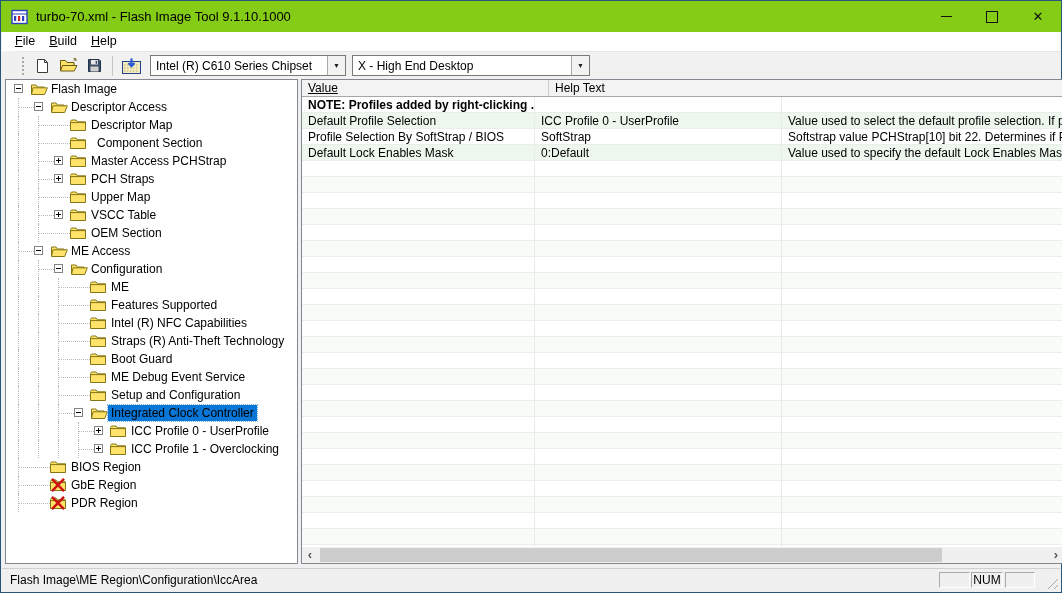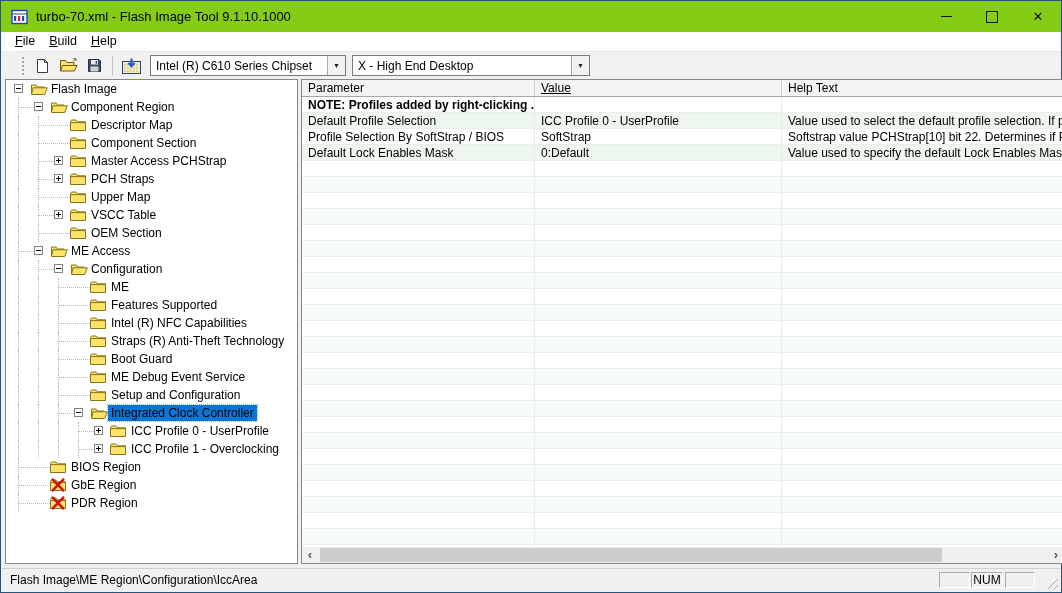--- a/index.html
+++ b/index.html
@@ -193,41 +193,41 @@
             <div class="guide" style="left:12px"></div>
             <div class="stub" style="left:13px;width:15px"></div>
             <svg class="expander" style="left:28px" width="9" height="9">
               <rect x="0.5" y="0.5" width="8" height="8" fill="#fff" stroke="#848484"></rect>
               <line x1="2" y1="4.5" x2="7" y2="4.5" stroke="#000"></line>
             </svg>
             <svg class="tfolder" style="left:44px" width="18" height="14" viewBox="0 0 18 14">
               <path d="M1.5,12 v-9 h4.5 l1.5,2 h6.5 v2.5" fill="#ffe269" stroke="#847616"></path>
               <path d="M3,5.8 h14.3 l-2.6,6.7 h-13.2 z" fill="#ffe269" stroke="#847616"></path>
             </svg>
-            <span class="tlabel" style="left:62px">Component Region</span>
+            <span class="tlabel" style="left:62px">Descriptor Access</span>
           </div>
           <div class="trow">
             <div class="guide" style="left:12px"></div>
             <div class="guide" style="left:32px"></div>
             <div class="stub" style="left:33px;width:31px"></div>
             <svg class="tfolder" style="left:64px" width="16" height="14" viewBox="0 0 16 14">
               <path d="M0.5,12.5 v-9 l1,-1.5 h4.5 l1.5,1.8 h8 v8.7 z" fill="#ffe269" stroke="#847616"></path>
               <line x1="0.5" y1="4.6" x2="15.5" y2="4.6" stroke="#847616"></line>
             </svg>
             <span class="tlabel" style="left:82px">Descriptor Map</span>
           </div>
           <div class="trow">
             <div class="guide" style="left:12px"></div>
             <div class="guide" style="left:32px"></div>
             <div class="stub" style="left:33px;width:31px"></div>
             <svg class="tfolder" style="left:64px" width="16" height="14" viewBox="0 0 16 14">
               <path d="M0.5,12.5 v-9 l1,-1.5 h4.5 l1.5,1.8 h8 v8.7 z" fill="#ffe269" stroke="#847616"></path>
               <line x1="0.5" y1="4.6" x2="15.5" y2="4.6" stroke="#847616"></line>
             </svg>
-            <span class="tlabel" style="left:82px">Component Section</span>
+            <span class="tlabel" style="left:88px">Component Section</span>
           </div>
           <div class="trow">
             <div class="guide" style="left:12px"></div>
             <div class="guide" style="left:32px"></div>
             <div class="stub" style="left:33px;width:15px"></div>
             <svg class="expander" style="left:48px" width="9" height="9">
               <rect x="0.5" y="0.5" width="8" height="8" fill="#fff" stroke="#848484"></rect>
               <line x1="2" y1="4.5" x2="7" y2="4.5" stroke="#000"></line>
               <line x1="4.5" y1="2" x2="4.5" y2="7" stroke="#000"></line>
             </svg>
@@ -467,21 +467,20 @@
               <line x1="0.5" y1="4.6" x2="15.5" y2="4.6" stroke="#847616"></line>
               <path d="M2,0.8 L14,13.2 M14,0.8 L2,13.2" stroke="#cc1111" stroke-width="2.4"></path>
             </svg>
             <span class="tlabel" style="left:62px">PDR Region</span>
           </div>
         </div>
     </div>
 
     <div class="gridpanel">
       <div class="ghead">
-        <div class="hcell" style="width:233px;flex:0 0 233px;">Parameter</div>
         <div class="hcell" style="width:247px;flex:0 0 247px;text-decoration:underline;">Value</div>
         <div class="hcell" style="flex:1;">Help Text</div>
       </div>
       <div class="gridrows">
           <div class="grow bold">
             <div class="gcell c0">NOTE: Profiles added by right-clicking ...</div>
             <div class="gcell c1"></div>
             <div class="gcell c2"></div>
           </div>
           <div class="grow tint">

